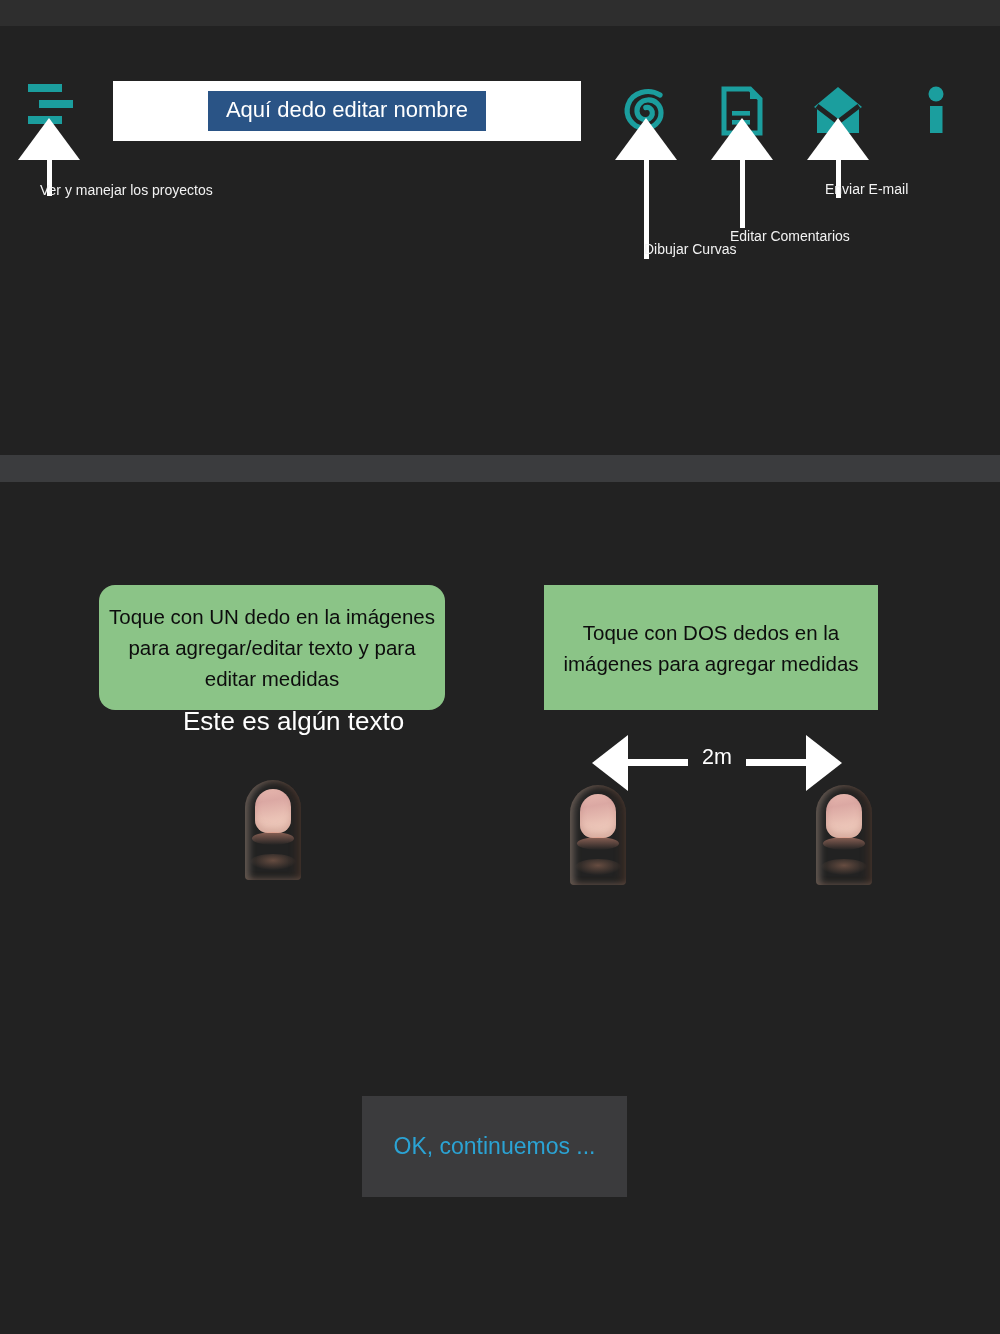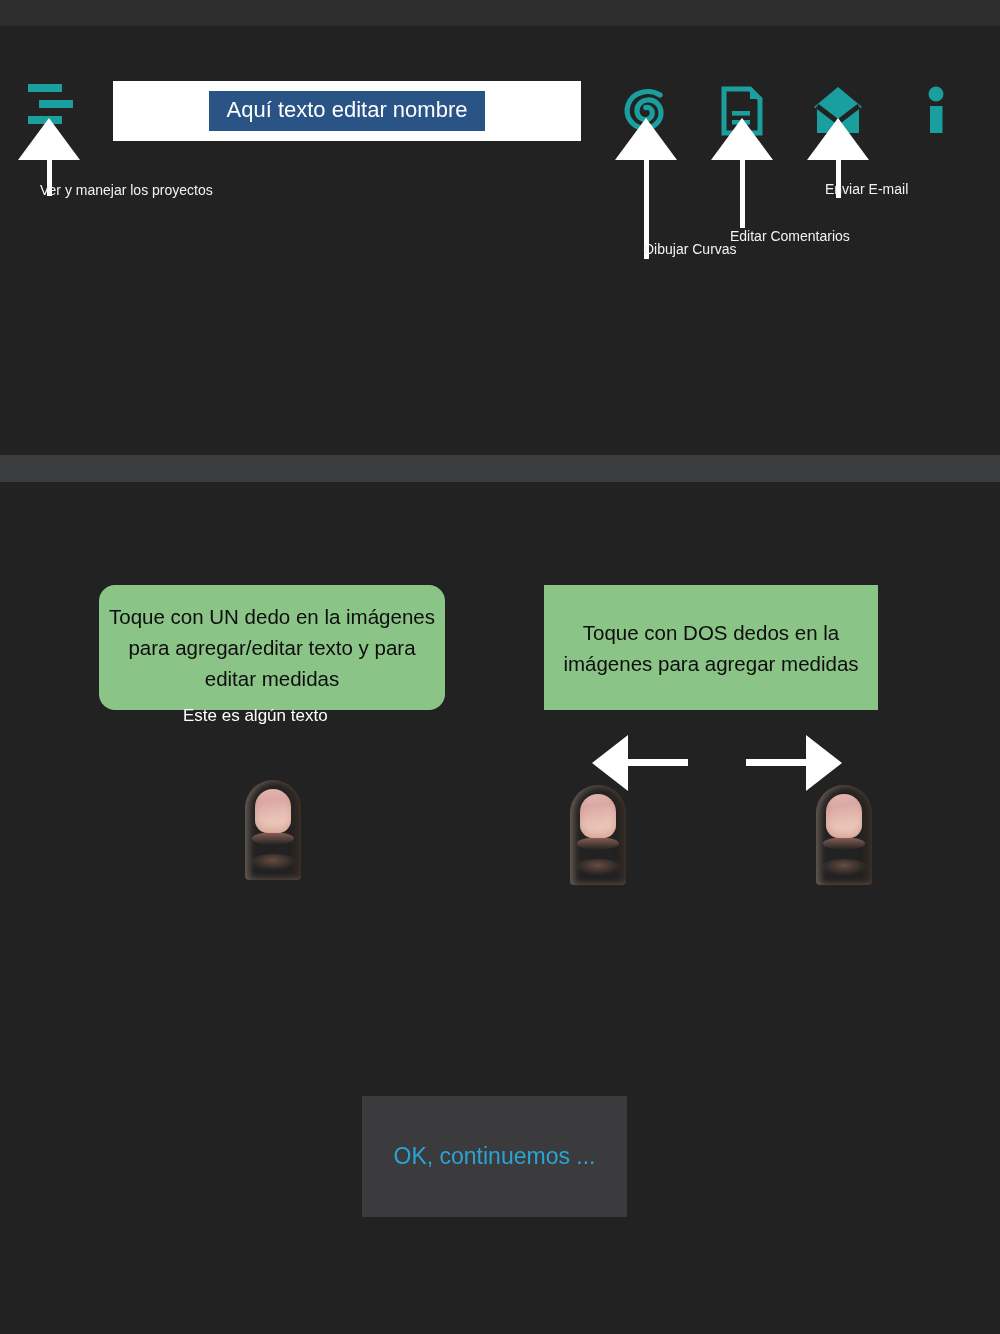--- a/index.html
+++ b/index.html
@@ -118,21 +118,21 @@
     box-sizing: border-box;
   }
   .green-box.left  { left: 99px;  top: 585px; width: 346px; height: 125px; border-radius: 16px; }
   .green-box.right { left: 544px; top: 585px; width: 334px; height: 125px; }
 
   
   .sample-text {
     position: absolute;
     left: 183px; top: 706px;
     color: #ffffff;
-    font-size: 17px;
+    font-size: 26px;
     white-space: nowrap;
   }
 
   
   .measure {
     position: absolute;
     left: 592px; top: 735px;
     width: 250px; height: 56px;
   }
   .measure .m-head-l, .measure .m-head-r {
@@ -205,21 +205,21 @@
   }
 
   .finger-single { left: 245px; top: 780px; }
   .finger-left   { left: 570px; top: 785px; }
   .finger-right  { left: 816px; top: 785px; }
 
   
   .continue-btn {
     position: absolute;
     left: 362px; top: 1096px;
-    width: 265px; height: 121px;
+    width: 265px; height: 101px;
     background: #3b3b3d;
     color: #2ba3d4;
     font-size: 23px;
     display: flex;
     align-items: center;
     justify-content: center;
   }
 </style>
 </head>
 <body>
@@ -228,21 +228,21 @@
 
 <div class="toolbar">
 
   <div class="hamburger">
     <span class="l1"></span>
     <span class="l2"></span>
     <span class="l3"></span>
   </div>
 
   <div class="name-field">
-    <div class="name-chip" title="Aquí para editar nombre">Aquí texto editar nombre</div>
+    <div class="name-chip" title="Aquí para editar nombre">Aquí dedo editar nombre</div>
   </div>
 
   <div class="tb-icon" style="left:616px;">
     <svg width="60" height="60" viewBox="0 0 60 60">
       <path d="M44 14 C33 7, 16 11, 12 24 C8.5 35, 16 46, 27 47 C37 48, 45 41, 45 32
                C45 24, 39 18.5, 31.5 19 C25 19.4, 20.5 24.5, 21 30.5 C21.4 35.8, 25.8 39.4, 30.6 38.6
                C34.6 37.9, 37 34.3, 36.2 30.6 C35.5 27.5, 32.6 25.7, 29.8 26.6" fill="none" stroke="#1b9e9e" stroke-width="5.2" stroke-linecap="round"></path>
     </svg>
   </div>
 
@@ -303,20 +303,21 @@
 <div class="sample-text">Este es algún texto</div>
 <div class="finger finger-single">
   <div class="nail"></div>
   <div class="cuticle"></div>
   <div class="knuckle"></div>
 </div>
 
 <div class="measure">
   <div class="m-head-l"></div>
   <div class="m-bar-l"></div>
+  <div class="m-label">2m</div>
   <div class="m-bar-r"></div>
   <div class="m-head-r"></div>
 </div>
 <div class="finger finger-left">
   <div class="nail"></div>
   <div class="cuticle"></div>
   <div class="knuckle"></div>
 </div>
 <div class="finger finger-right">
   <div class="nail"></div>

